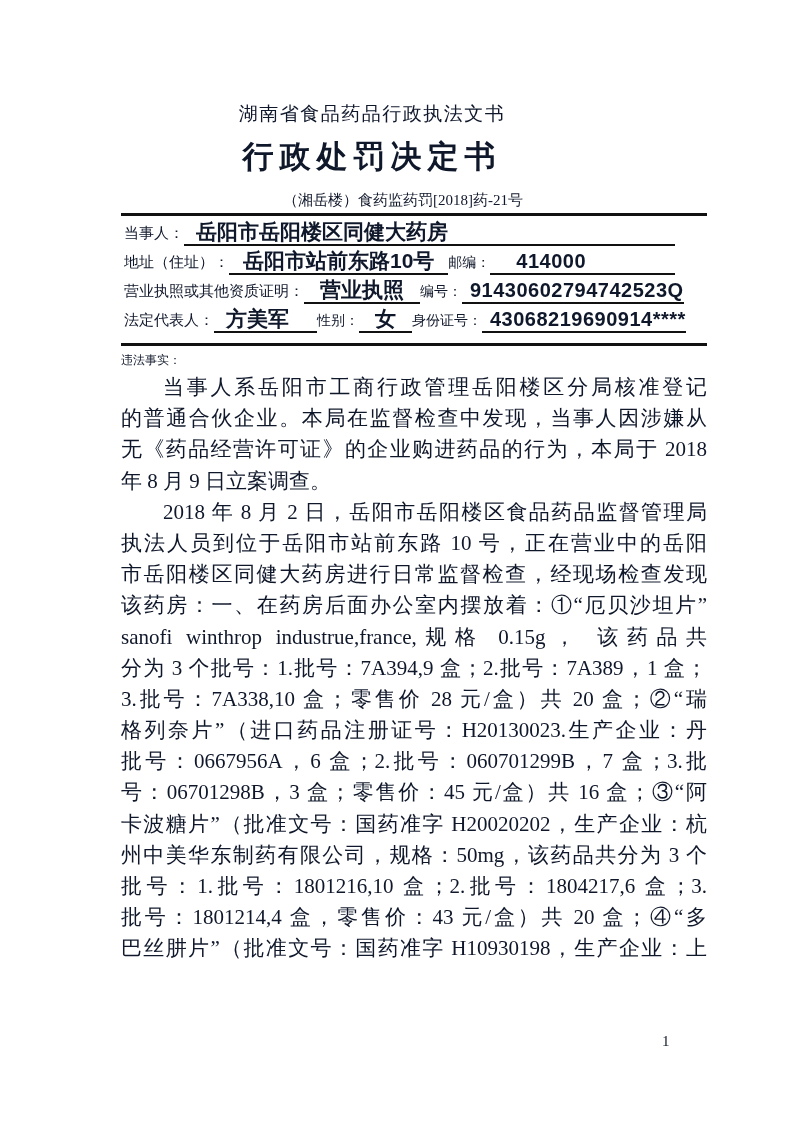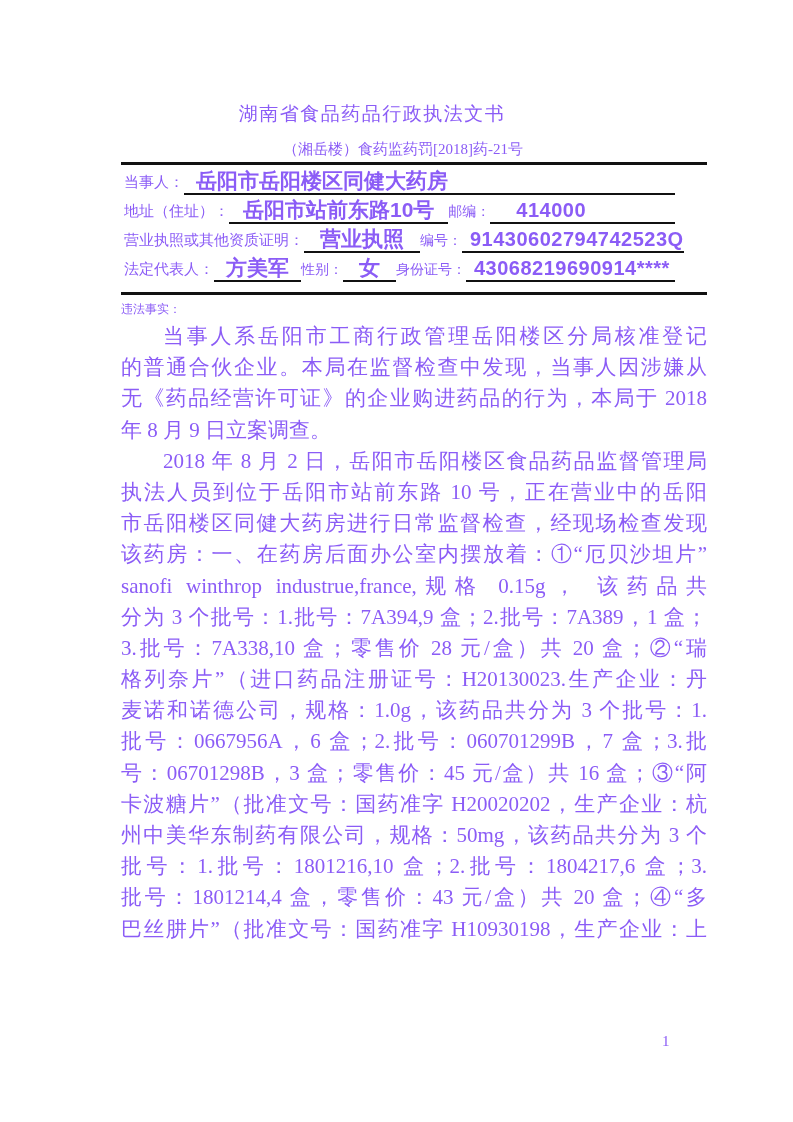--- a/index.html
+++ b/index.html
@@ -1,21 +1,21 @@
 <!DOCTYPE html>
 <html><head>
 <meta charset="utf-8">
 <style>
   html, body { margin: 0; padding: 0; background: #ffffff; }
   .page {
     position: relative;
     width: 793px;
     height: 1065px;
     background: #ffffff;
-    color: #8b5cf6;
+    color: #0f172a;
     font-family: "Liberation Serif", "DejaVu Serif", serif;
     overflow: hidden;
   }
   .content {
     position: absolute;
     left: 121px;
     top: 0;
     width: 586px;
   }
   .doc-header {
@@ -76,21 +76,21 @@
     font-size: 21px;
     line-height: 1;
     padding-bottom: 2px;
     white-space: nowrap;
   }
   .fvalue.num { font-size: 20px; letter-spacing: 0.5px; }
   .pad-l12 { padding-left: 12px; }
   .pad-l26 { padding-left: 26px; }
   .pad-l8  { padding-left: 8px; }
   .pad-h14 { padding-left: 14px; padding-right: 14px; }
-  .pad-h12 { padding-left: 12px; padding-right: 12px; }
+  .pad-h12 { padding-left: 12px; padding-right: 28px; }
   .pad-h16 { padding-left: 16px; padding-right: 16px; text-align: right; }
   .violation-label {
     margin-top: 6px;
     font-size: 12px;
   }
   .body-text {
     margin-top: 3px;
     font-size: 21px;
     line-height: 31.2px;
   }
@@ -109,20 +109,21 @@
     font-size: 15px;
   }
 </style>
 </head>
 <body>
 
 <div class="page">
   <div class="content">
 
     <div class="doc-header">湖南省食品药品行政执法文书</div>
+    <div class="doc-title">行政处罚决定书</div>
     <div class="doc-number">（湘岳楼）食药监药罚[2018]药-21号</div>
 
     <div class="form-section">
 
       <div class="form-row">
         <span class="flabel">当事人：</span>
         <span class="uline grow pad-l12">
           <span class="fvalue">岳阳市岳阳楼区同健大药房</span>
         </span>
       </div>
@@ -177,21 +178,20 @@
         </div>
       <div class="para">
           <div class="bodyline">2018 年 8 月 2 日，岳阳市岳阳楼区食品药品监督管理局</div>
           <div class="bodyline">执法人员到位于岳阳市站前东路 10 号，正在营业中的岳阳</div>
           <div class="bodyline">市岳阳楼区同健大药房进行日常监督检查，经现场检查发现</div>
           <div class="bodyline">该药房：一、在药房后面办公室内摆放着：①“厄贝沙坦片”</div>
           <div class="bodyline">sanofi winthrop industrue,france,规格 0.15g， 该药品共</div>
           <div class="bodyline">分为 3 个批号：1.批号：7A394,9 盒；2.批号：7A389，1 盒；</div>
           <div class="bodyline">3.批号：7A338,10 盒；零售价 28 元/盒）共 20 盒；②“瑞</div>
           <div class="bodyline">格列奈片”（进口药品注册证号：H20130023.生产企业：丹</div>
-          <div class="bodyline">麦诺和诺德公司，规格：1.0g，该药品共分为 3 个批号：1.</div>
           <div class="bodyline">批号：0667956A，6 盒；2.批号：060701299B，7 盒；3.批</div>
           <div class="bodyline">号：06701298B，3 盒；零售价：45 元/盒）共 16 盒；③“阿</div>
           <div class="bodyline">卡波糖片”（批准文号：国药准字 H20020202，生产企业：杭</div>
           <div class="bodyline">州中美华东制药有限公司，规格：50mg，该药品共分为 3 个</div>
           <div class="bodyline">批号：1.批号：1801216,10 盒；2.批号：1804217,6 盒；3.</div>
           <div class="bodyline">批号：1801214,4 盒，零售价：43 元/盒）共 20 盒；④“多</div>
           <div class="bodyline">巴丝肼片”（批准文号：国药准字 H10930198，生产企业：上</div>
         </div>
     </div>
 

